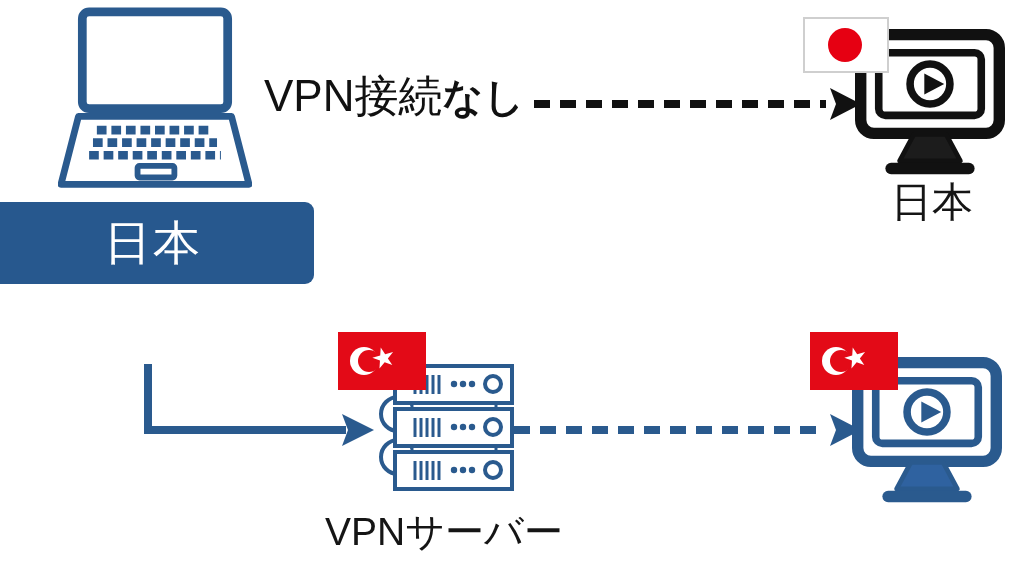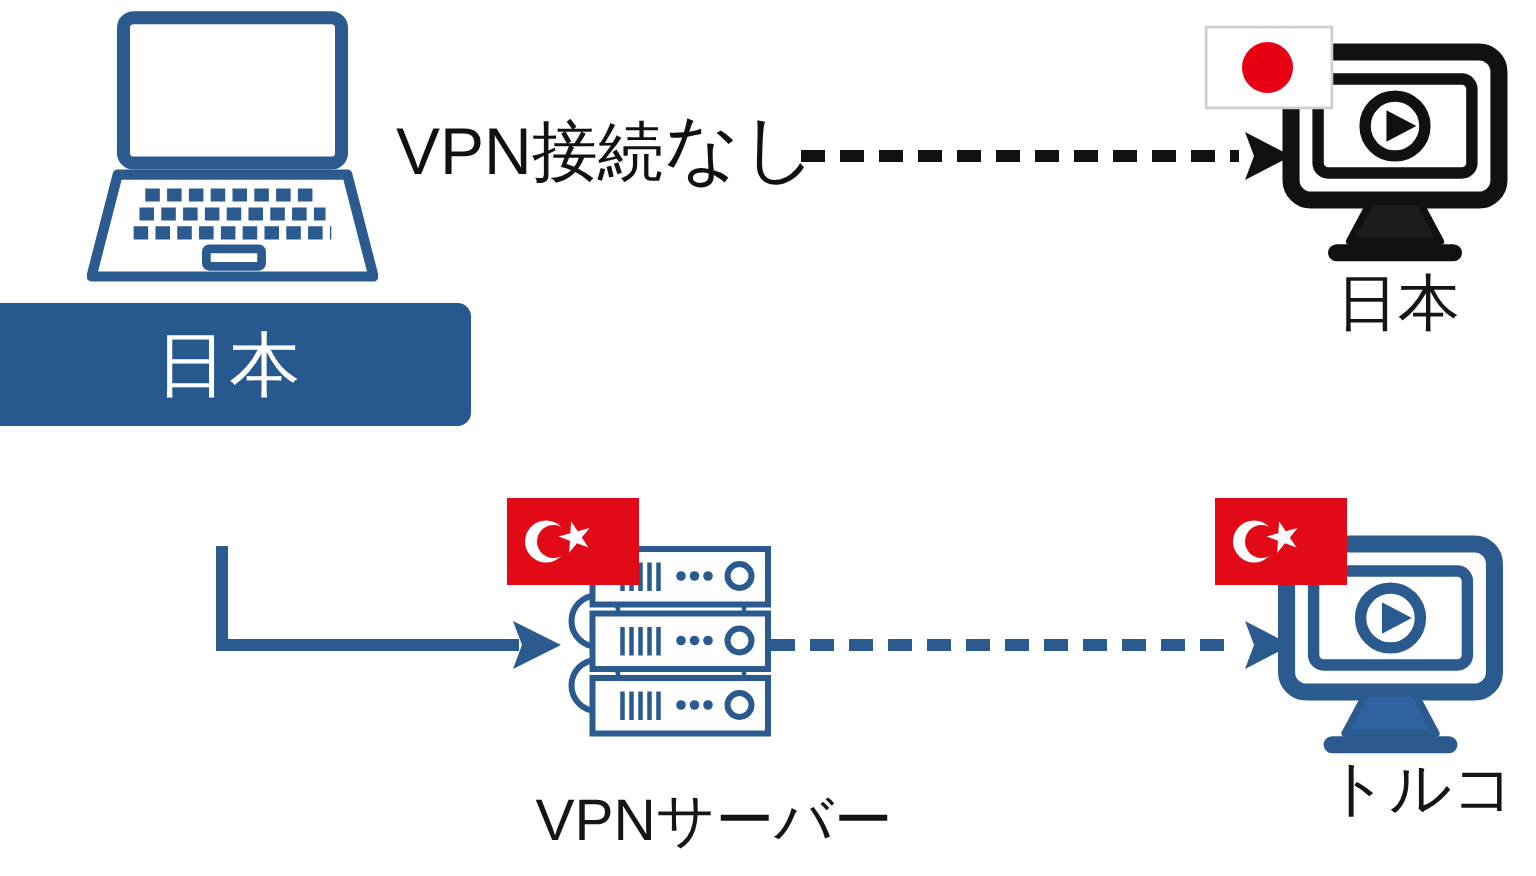--- a/index.html
+++ b/index.html
@@ -18,31 +18,31 @@
     left:-8px;top:202px;width:322px;height:82px;
     background:#27588e;border-radius:9px;
     display:flex;align-items:center;justify-content:center;
   }
   .banner-text{
     color:#ffffff;font-size:47px;letter-spacing:2px;
   }
 
   .conn-label{white-space:nowrap;line-height:1;}
   .conn-label .prefix{font-size:44px;}
-  .conn-label .emph{font-size:50px;font-weight:normal;}
+  .conn-label .emph{font-size:40px;font-weight:bold;}
 
   .label-no-vpn{left:264px;top:74px;}
   .label-vpn{left:26px;top:288px;}
 
   .dest-label{
     font-size:41px;color:#151515;white-space:nowrap;line-height:1;
   }
   .label-japan-dest{left:891px;top:182px;}
   .label-turkey-dest{left:884px;top:505px;}
-  .label-server{left:325px;top:528px;width:270px;text-align:right;font-size:39px;}
+  .label-server{left:325px;top:512px;width:270px;text-align:left;font-size:39px;}
 
   .arrow-layer{left:0;top:0;pointer-events:none;}
 </style>
 </head>
 <body>
 
 <div class="canvas">
 
   <svg class="abs arrow-layer" width="1024" height="584" viewBox="0 0 1024 584">
 
@@ -157,15 +157,14 @@
     <rect x="33" y="142" width="94" height="12" rx="6" fill="#2a5a8e"></rect>
   </svg>
 
   <svg class="abs" style="left:810px;top:332px;" width="88" height="58" viewBox="0 0 88 58">
     <rect x="0" y="0" width="88" height="58" fill="#e30a17"></rect>
     <circle cx="26" cy="29" r="14" fill="#ffffff"></circle>
     <circle cx="31" cy="29" r="11" fill="#e30a17"></circle>
     <polygon points="48,29 41,24 49.6,24 52.3,16 55,24 63.6,24 56.6,29 59.3,37 52.3,32 45.3,37" fill="#ffffff" transform="translate(-4,0) scale(0.95) rotate(-15 52 28)"></polygon>
   </svg>
 
-  <div class="abs dest-label label-turkey-dest">トルコ</div>
 
 </div>
 
 </body></html>

